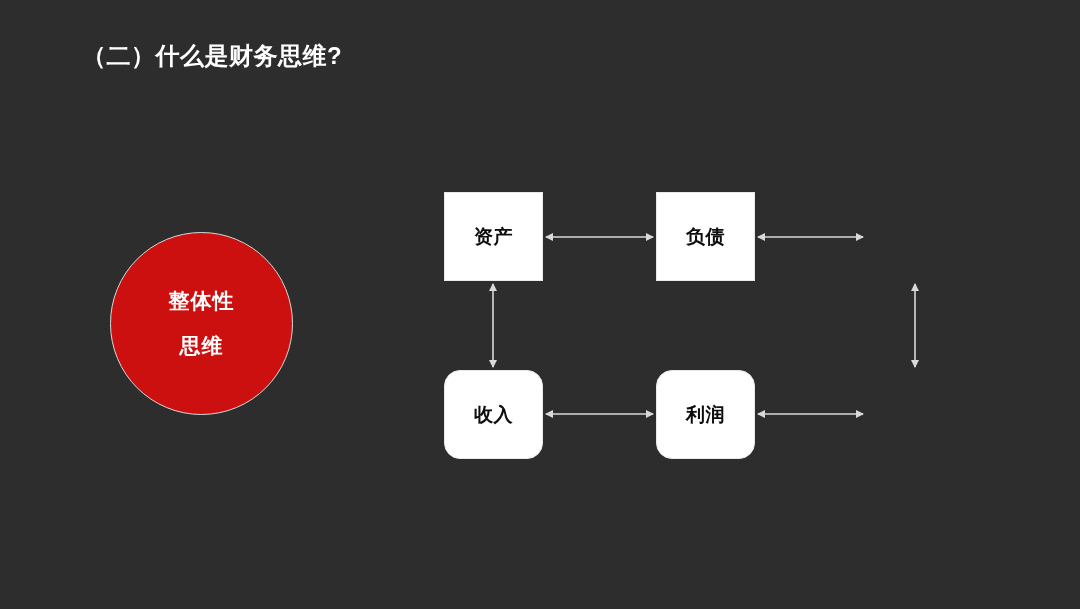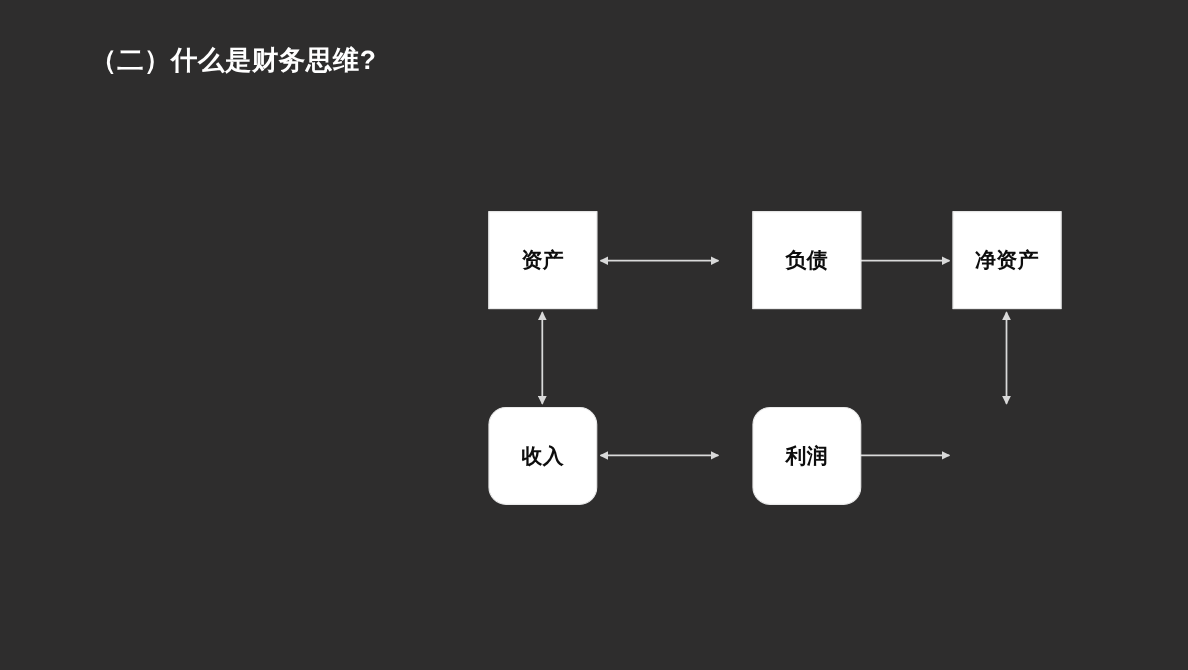--- a/index.html
+++ b/index.html
@@ -65,38 +65,42 @@
     justify-content: center;
     color: #0d0d0d;
     font-size: 19px;
     font-weight: bold;
     letter-spacing: 0.5px;
   }
   
   .r1 { top: 192px; }
   .r2 { top: 370px; border-radius: 16px; }
   .c1 { left: 444px; }
-  .c2 { left: 684px; }
+  .c2 { left: 656px; }
   .c3 { left: 866px; }
 
   svg.connectors {
     position: absolute;
     left: 0;
     top: 0;
     width: 1080px;
     height: 609px;
   }
 </style>
 </head>
 <body>
 
 <div class="slide">
 
   <div class="slide-title">（二）什么是财务思维?</div>
 
+  <div class="concept-circle">
+    <span class="line1">整体性</span>
+    <span class="line2">思维</span>
+  </div>
 
   <svg class="connectors" viewBox="0 0 1080 609" xmlns="http://www.w3.org/2000/svg">
     <defs>
       <marker id="arrEnd" markerWidth="8" markerHeight="8" refX="7" refY="4" orient="auto" markerUnits="userSpaceOnUse">
         <path d="M0,0 L8,4 L0,8 z" fill="#d9d9d9"></path>
       </marker>
       <marker id="arrStart" markerWidth="8" markerHeight="8" refX="1" refY="4" orient="auto" markerUnits="userSpaceOnUse">
         <path d="M8,0 L0,4 L8,8 z" fill="#d9d9d9"></path>
       </marker>
     </defs>
@@ -113,23 +117,20 @@
 
     <line x1="915" y1="284" x2="915" y2="367" stroke="#d9d9d9" stroke-width="1.6" marker-start="url(#arrStart)" marker-end="url(#arrEnd)"></line>
   </svg>
 
   <div class="node-box r1 c1">
     <span>资产</span>
   </div>
   <div class="node-box r1 c2">
     <span>负债</span>
   </div>
-  <div class="node-box r1 c3">
-    <span>净资产</span>
-  </div>
   <div class="node-box r2 c1">
     <span>收入</span>
   </div>
   <div class="node-box r2 c2">
     <span>利润</span>
   </div>
 
 </div>
 
 </body></html>

